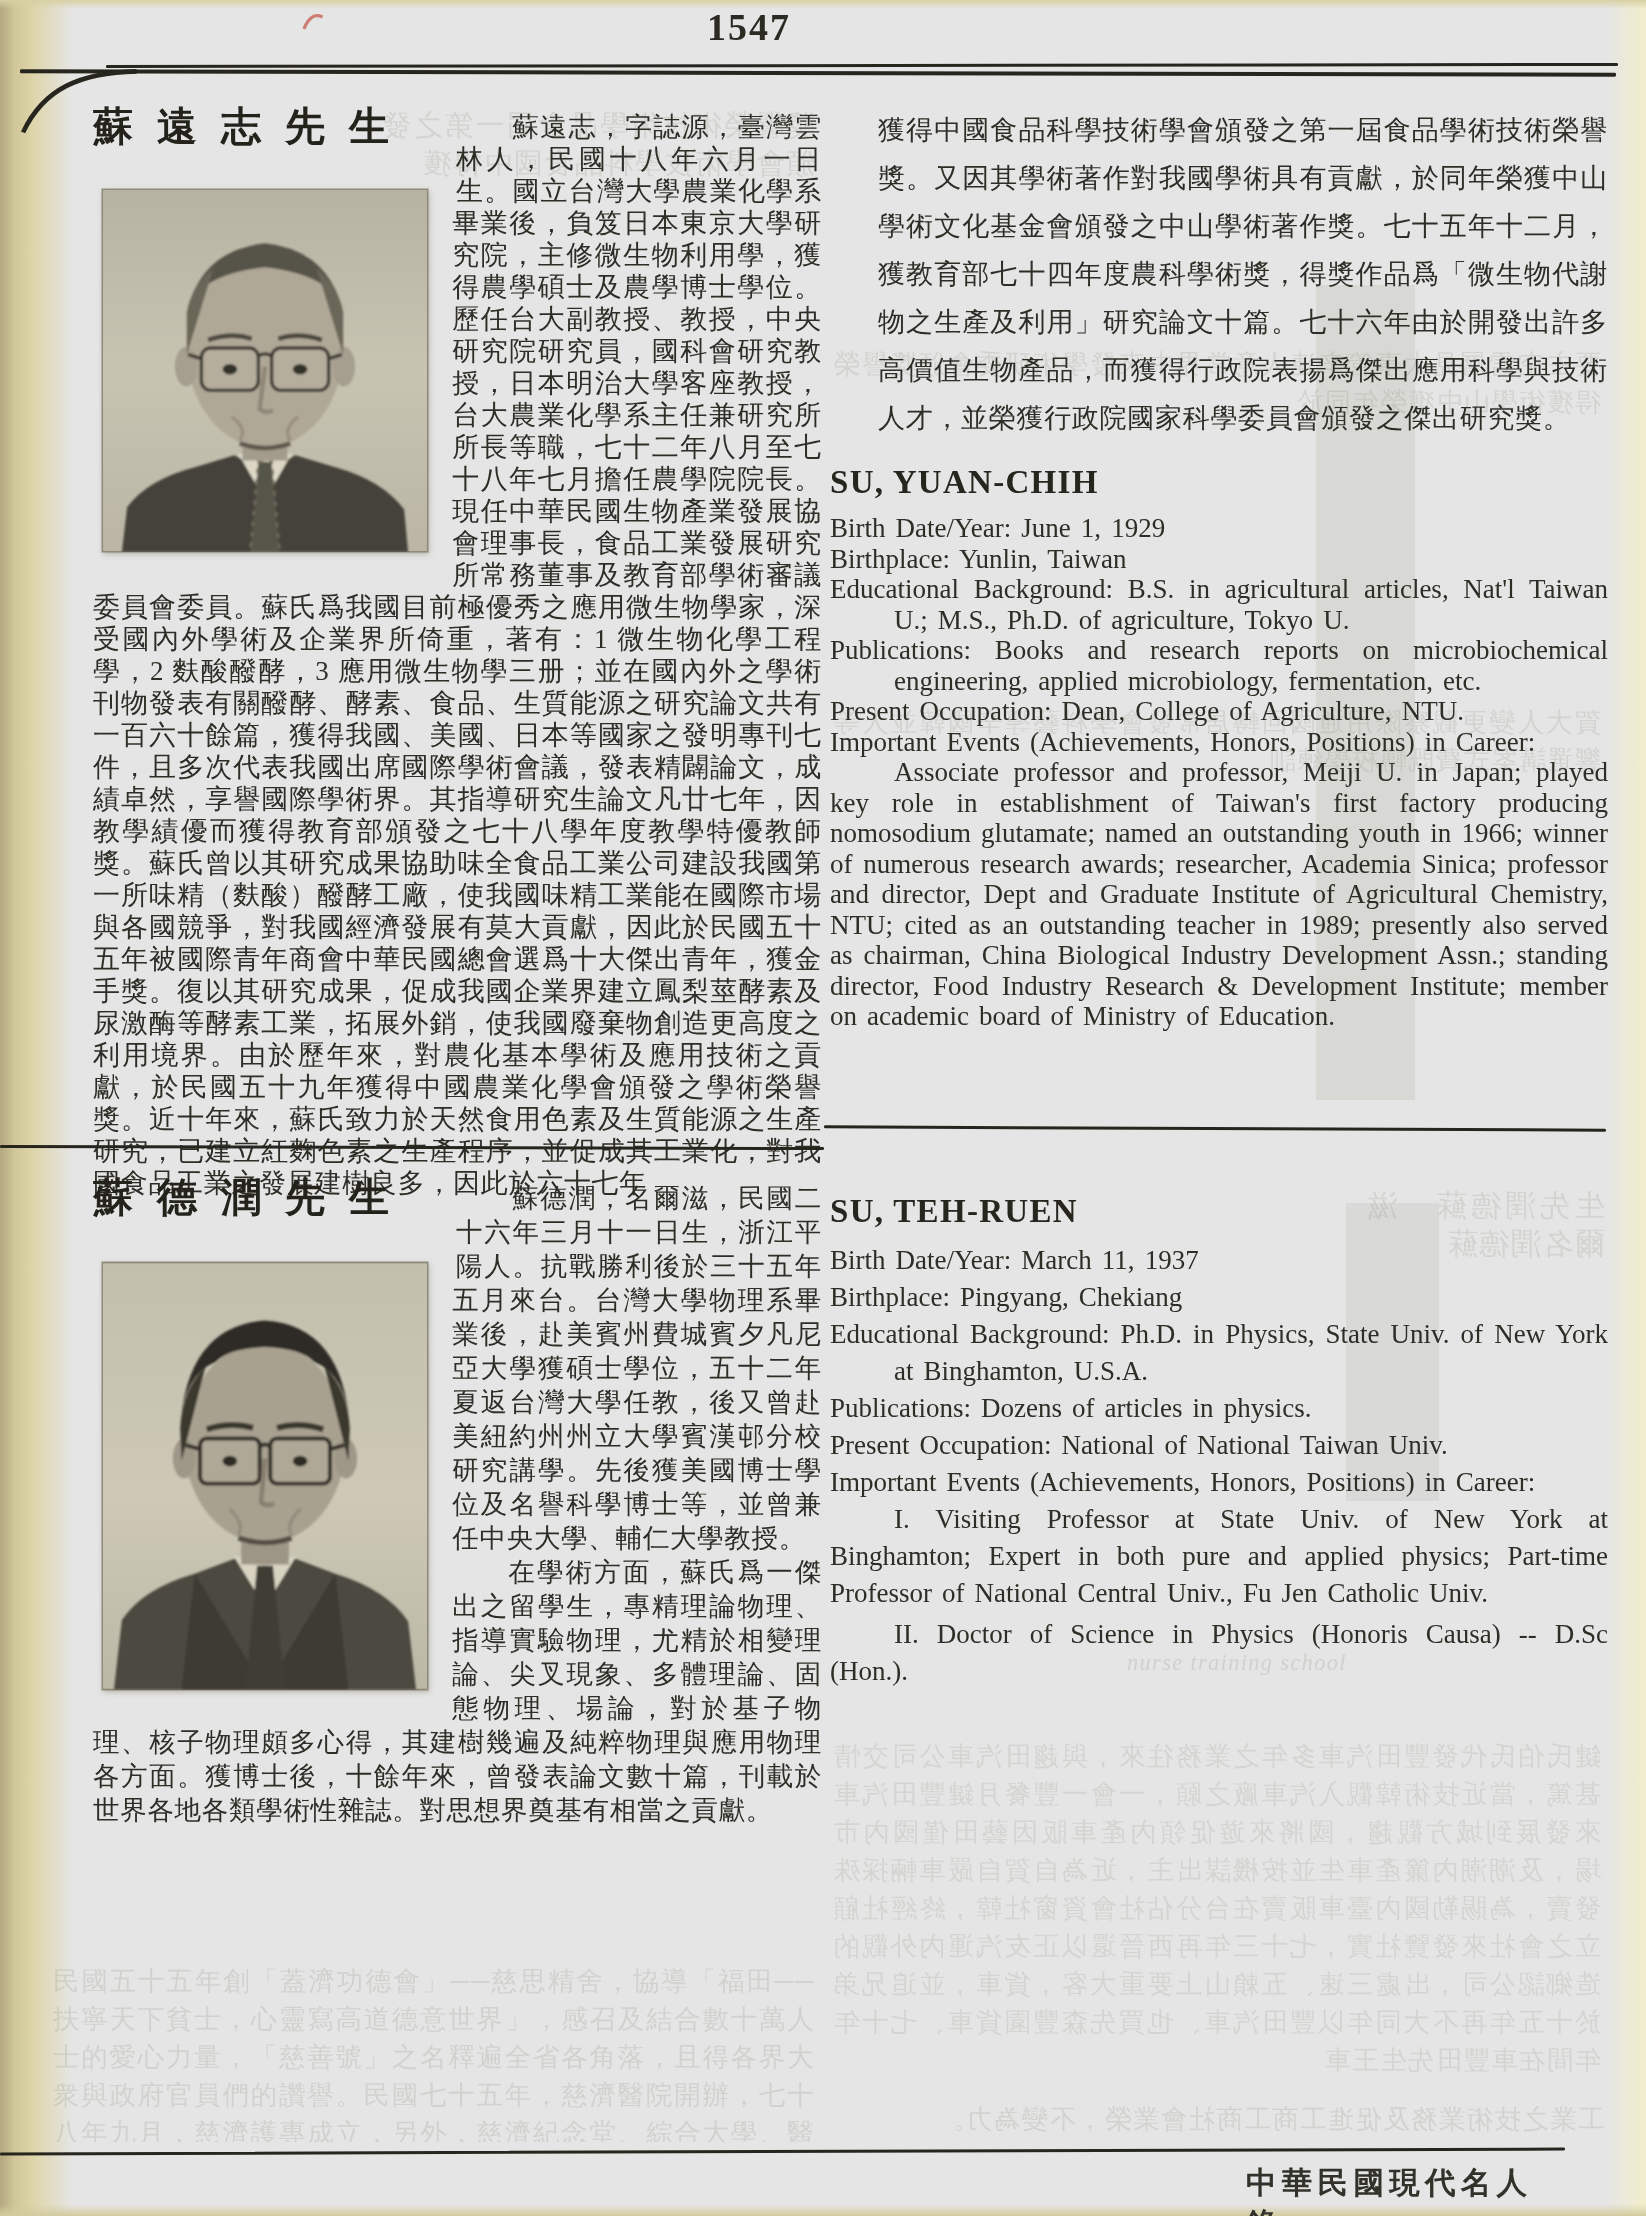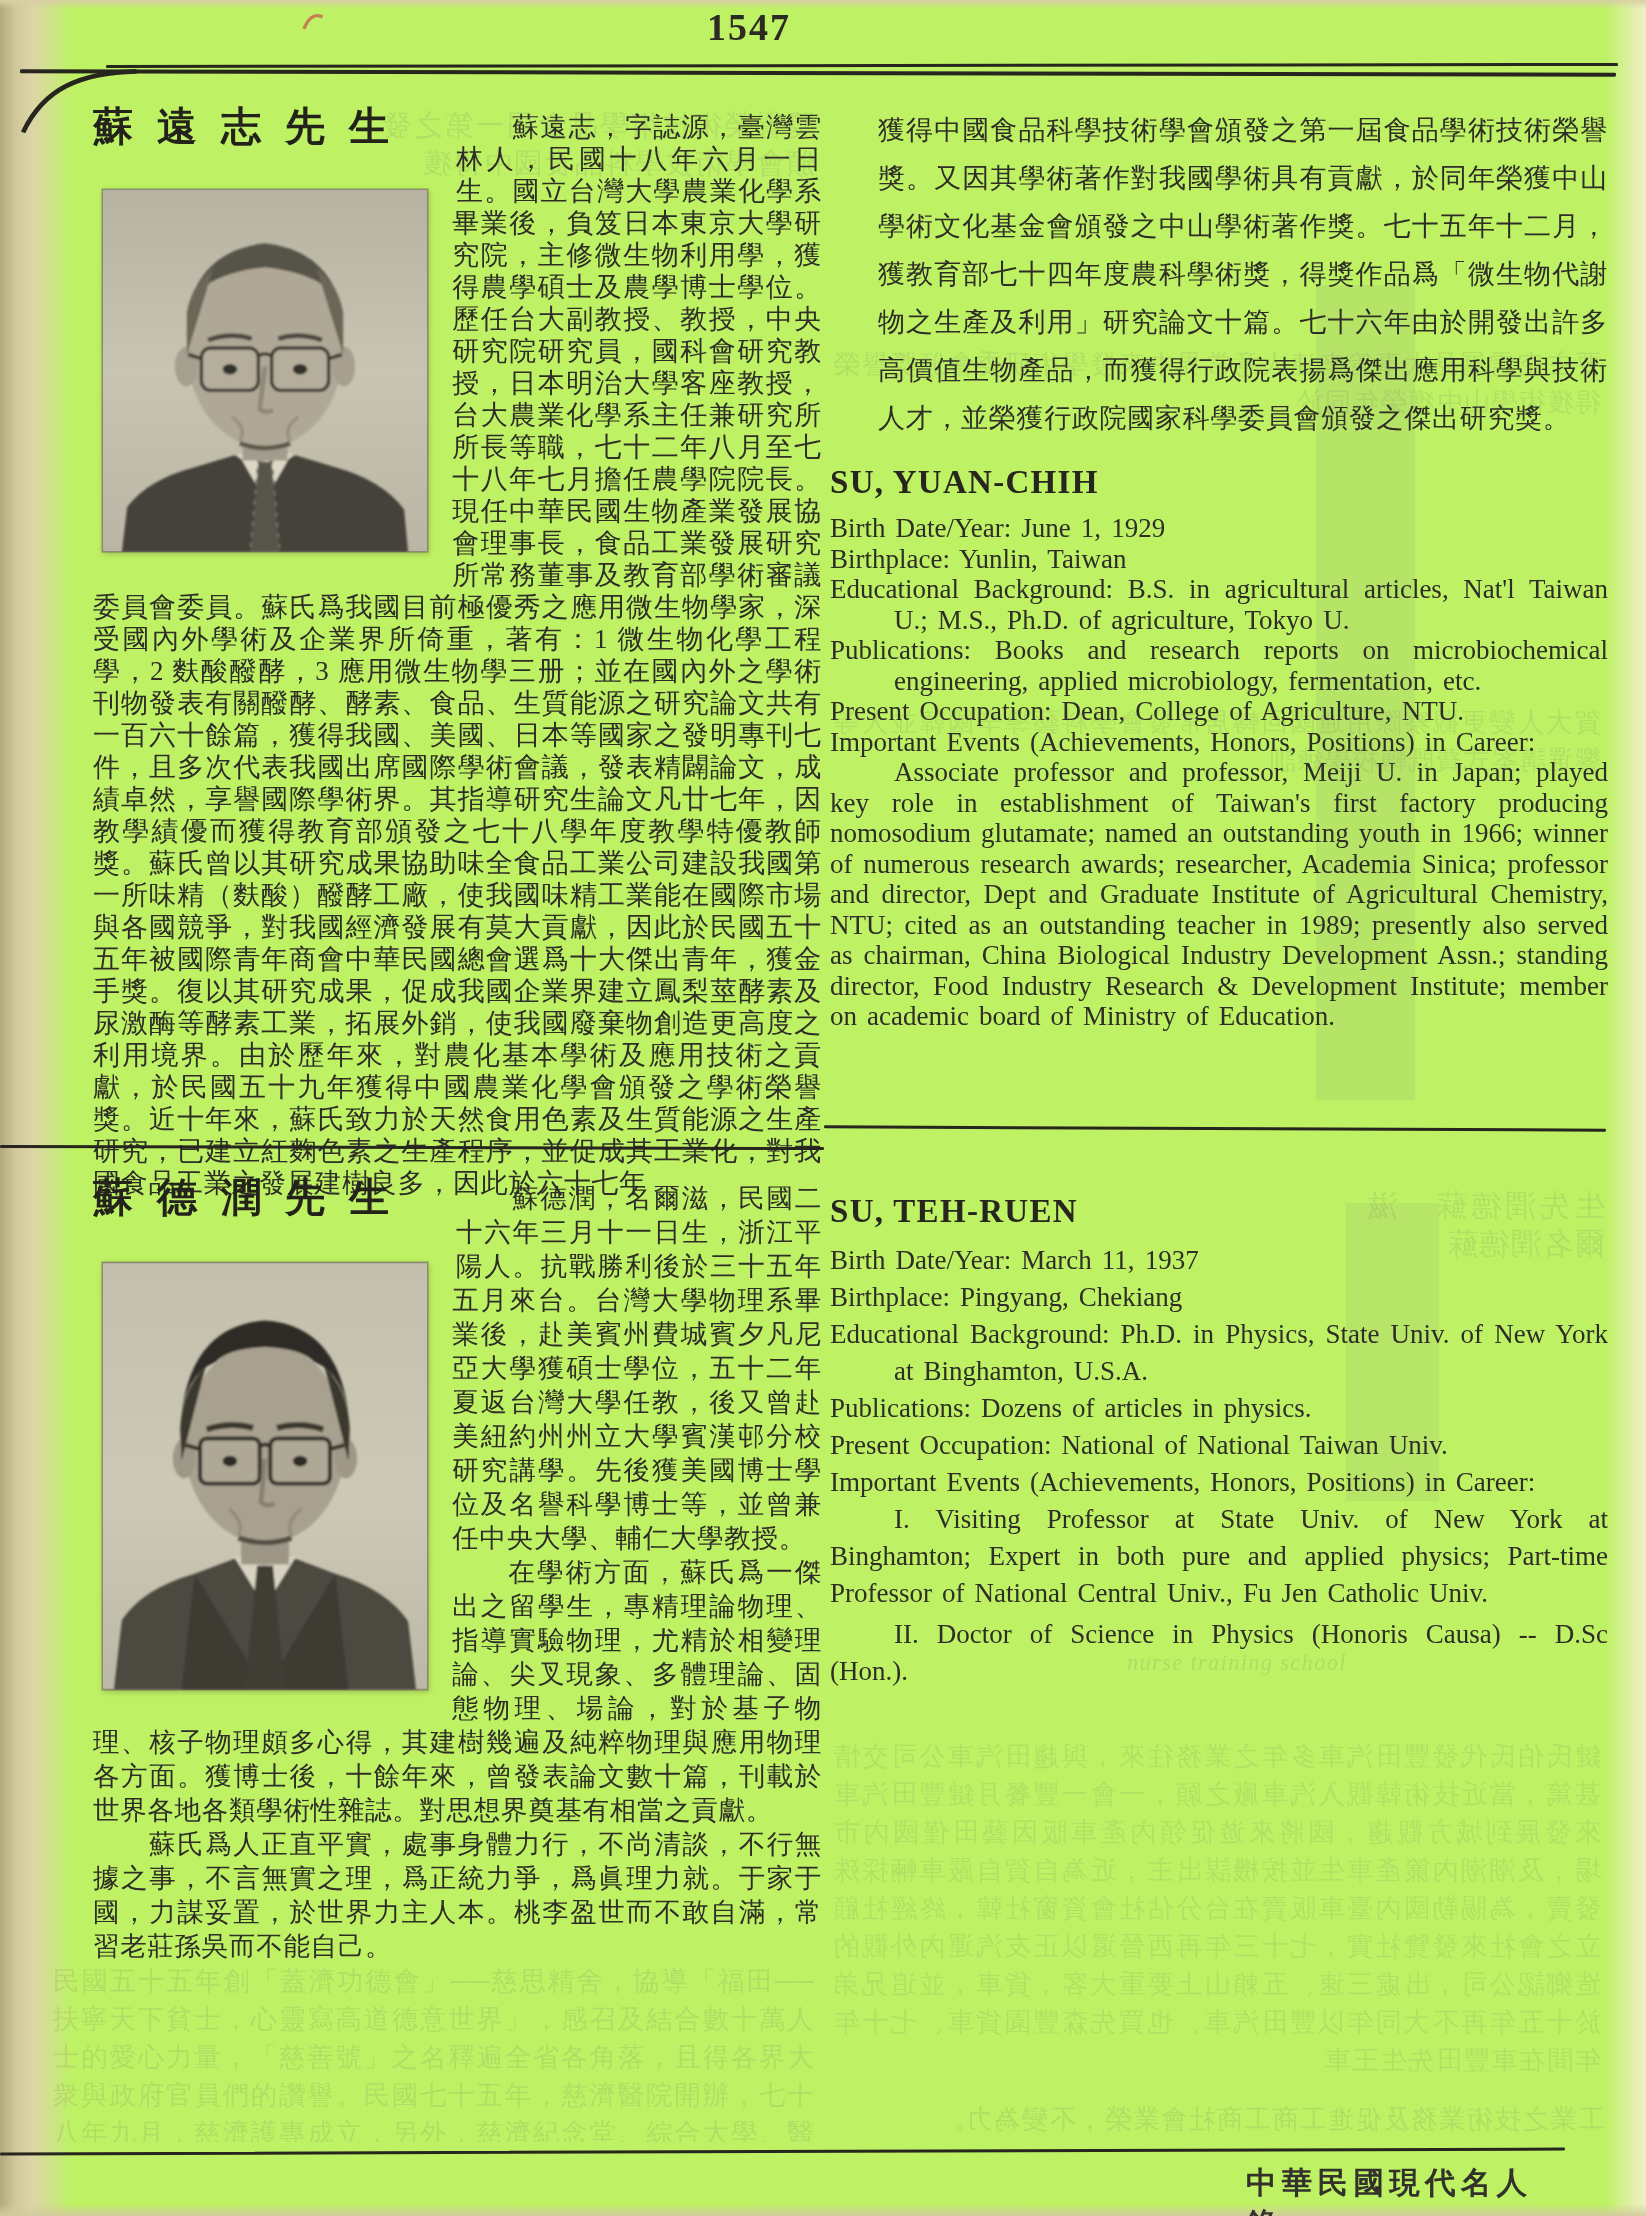--- a/index.html
+++ b/index.html
@@ -1,18 +1,18 @@
 <!DOCTYPE html>
 <html style="font-size:10.6px"><head>
 <meta charset="utf-8">
 <style>
   html,body{margin:0;padding:0;background:#8a8370;}
   #page{
     position:relative;width:1646px;height:2216px;overflow:hidden;
-    background:#bef264;
+    background:#e5e5e5;
     font-family:"Liberation Serif","DejaVu Serif",serif;
     color:#2b2a23;
   }
   
   .gutter{position:absolute;left:0;top:0;width:73px;height:100%;
     background:linear-gradient(90deg,#b4a87e 0px,#cfc69a 14.6px,#ddd5a8 32px,rgba(236,231,189,0) 72px);}
   .right-edge{position:absolute;right:0;top:0;width:40px;height:100%;
     background:linear-gradient(270deg,#f2eecb 0px,rgba(236,231,189,0) 40px);}
   .top-edge{position:absolute;left:0;top:0;width:100%;height:9.3px;
     background:linear-gradient(180deg,#d8d0a4,rgba(236,231,189,0));}
@@ -205,21 +205,20 @@
             <ellipse cx="193" cy="300" rx="11" ry="8" fill="#2e2c26"></ellipse>
             <ellipse cx="299" cy="300" rx="11" ry="8" fill="#2e2c26"></ellipse>
             <path d="M246,296 L240,362 Q248,370 260,364" stroke="#877f6f" stroke-width="7" fill="none"></path>
             <path d="M206,416 Q246,430 286,416" stroke="#555044" stroke-width="8" fill="none"></path>
             <path d="M192,372 Q216,394 206,412 M300,372 Q276,394 286,412" stroke="#938b7b" stroke-width="5" fill="none"></path>
           </g>
         </svg>
       </span>
       <p class="indent">蘇德潤，名爾滋，民國二十六年三月十一日生，浙江平陽人。抗戰勝利後於三十五年五月來台。台灣大學物理系畢業後，赴美賓州費城賓夕凡尼亞大學獲碩士學位，五十二年夏返台灣大學任教，後又曾赴美紐約州州立大學賓漢邨分校研究講學。先後獲美國博士學位及名譽科學博士等，並曾兼任中央大學、輔仁大學教授。</p>
       <p class="indent">在學術方面，蘇氏爲一傑出之留學生，專精理論物理、指導實驗物理，尤精於相變理論、尖叉現象、多體理論、固態物理、場論，對於基子物理、核子物理頗多心得，其建樹幾遍及純粹物理與應用物理各方面。獲博士後，十餘年來，曾發表論文數十篇，刊載於世界各地各類學術性雜誌。對思想界奠基有相當之貢獻。</p>
-      <p class="indent">蘇氏爲人正直平實，處事身體力行，不尚清談，不行無據之事，不言無實之理，爲正統力爭，爲眞理力就。于家于國，力謀妥置，於世界力主人本。桃李盈世而不敢自滿，常習老莊孫吳而不能自己。</p>
     </div>
   </div>
 
   <div class="colR entry2-en en" style="top:1193px;">
     <h2 class="en-name">SU, TEH-RUEN</h2>
     <p class="hang">Birth Date/Year: March 11, 1937</p>
     <p class="hang">Birthplace: Pingyang, Chekiang</p>
     <p class="hang">Educational Background: Ph.D. in Physics, State Univ. of New York at Binghamton, U.S.A.</p>
     <p class="hang">Publications: Dozens of articles in physics.</p>
     <p class="hang">Present Occupation: National of National Taiwan Univ.</p>

